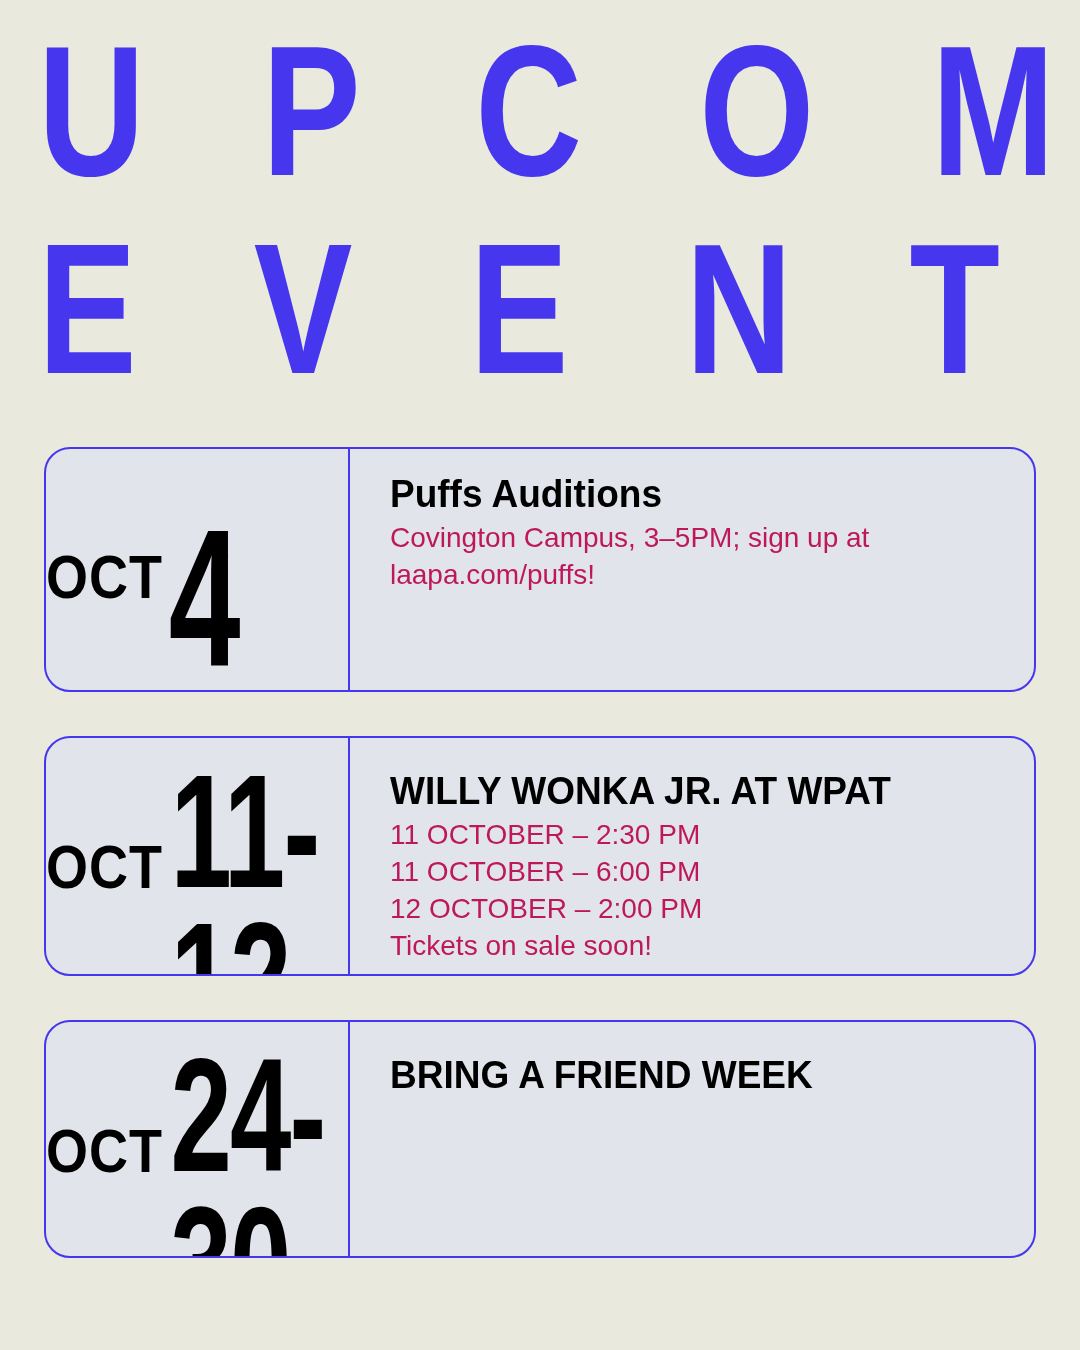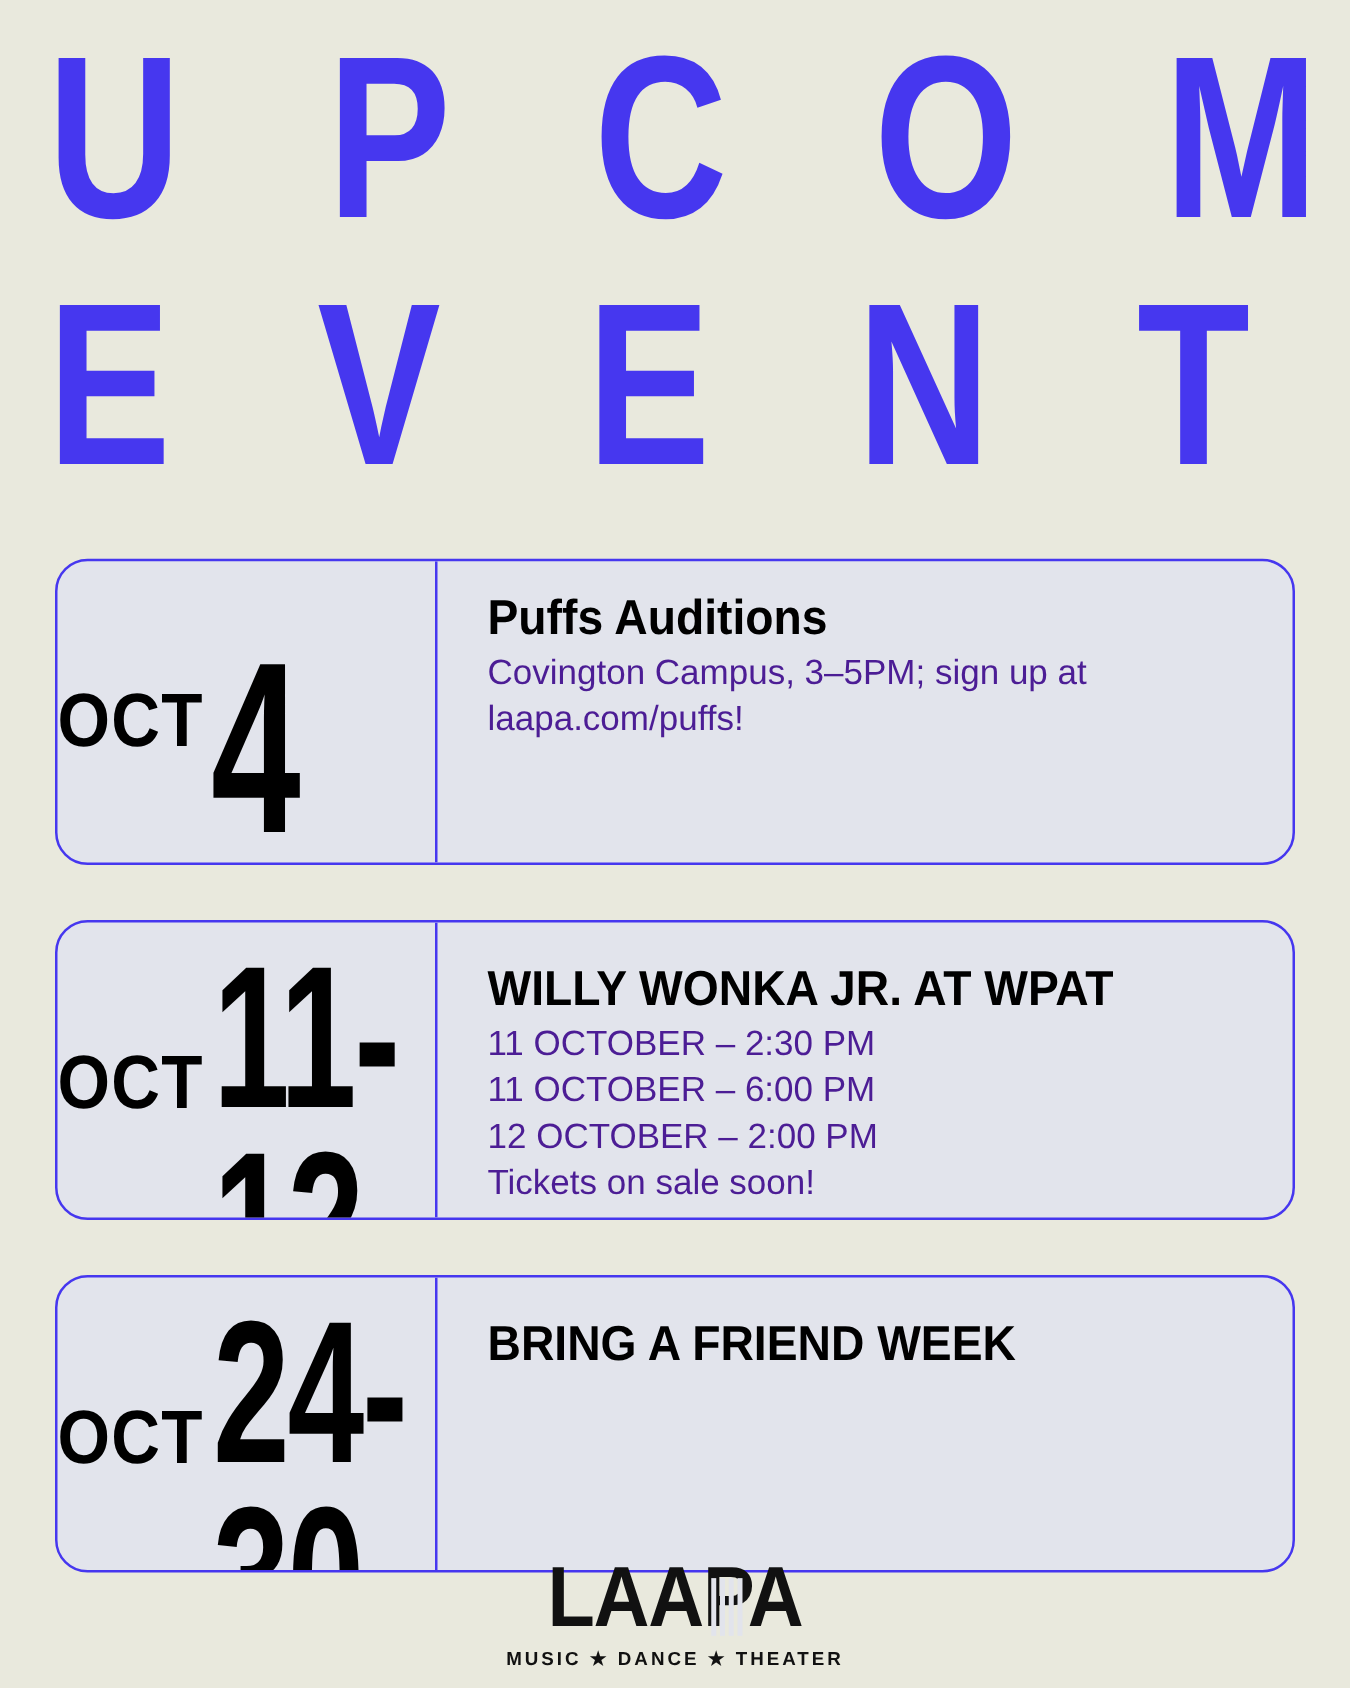--- a/index.html
+++ b/index.html
@@ -106,21 +106,21 @@
     font-weight: bold;
     font-stretch: condensed;
     color: #000;
     line-height: 1.1;
     margin-bottom: 6px;
     transform: scaleY(1.06);
     transform-origin: left top;
   }
   .event-desc {
     font-size: 28px;
-    color: #4c1d95;
+    color: #be185d;
     line-height: 1.32;
   }
   .event-desc div { white-space: pre-wrap; }
 
   
   .card-1 { height: 245px; }
   .card-2 { height: 240px; }
   .card-3 { height: 238px; }
 
   .card-1 .date-col { padding-top: 8px; }
@@ -220,26 +220,14 @@
         <div class="date-month">OCT</div>
         <div class="date-day">24-30</div>
       </div>
       <div class="info-col">
         <div class="event-title">BRING A FRIEND WEEK</div>
       </div>
     </div>
 
   </div>
 
-  <div class="logo-wrap">
-    <div class="logo-main">
-      <span>LAAPA</span>
-      <span class="logo-columns">
-        <i></i>
-          <i></i>
-          <i></i>
-          <i></i>
-      </span>
-    </div>
-    <div class="logo-sub">MUSIC ★ DANCE ★ THEATER</div>
-  </div>
 
 </div>
 
 </body></html>

